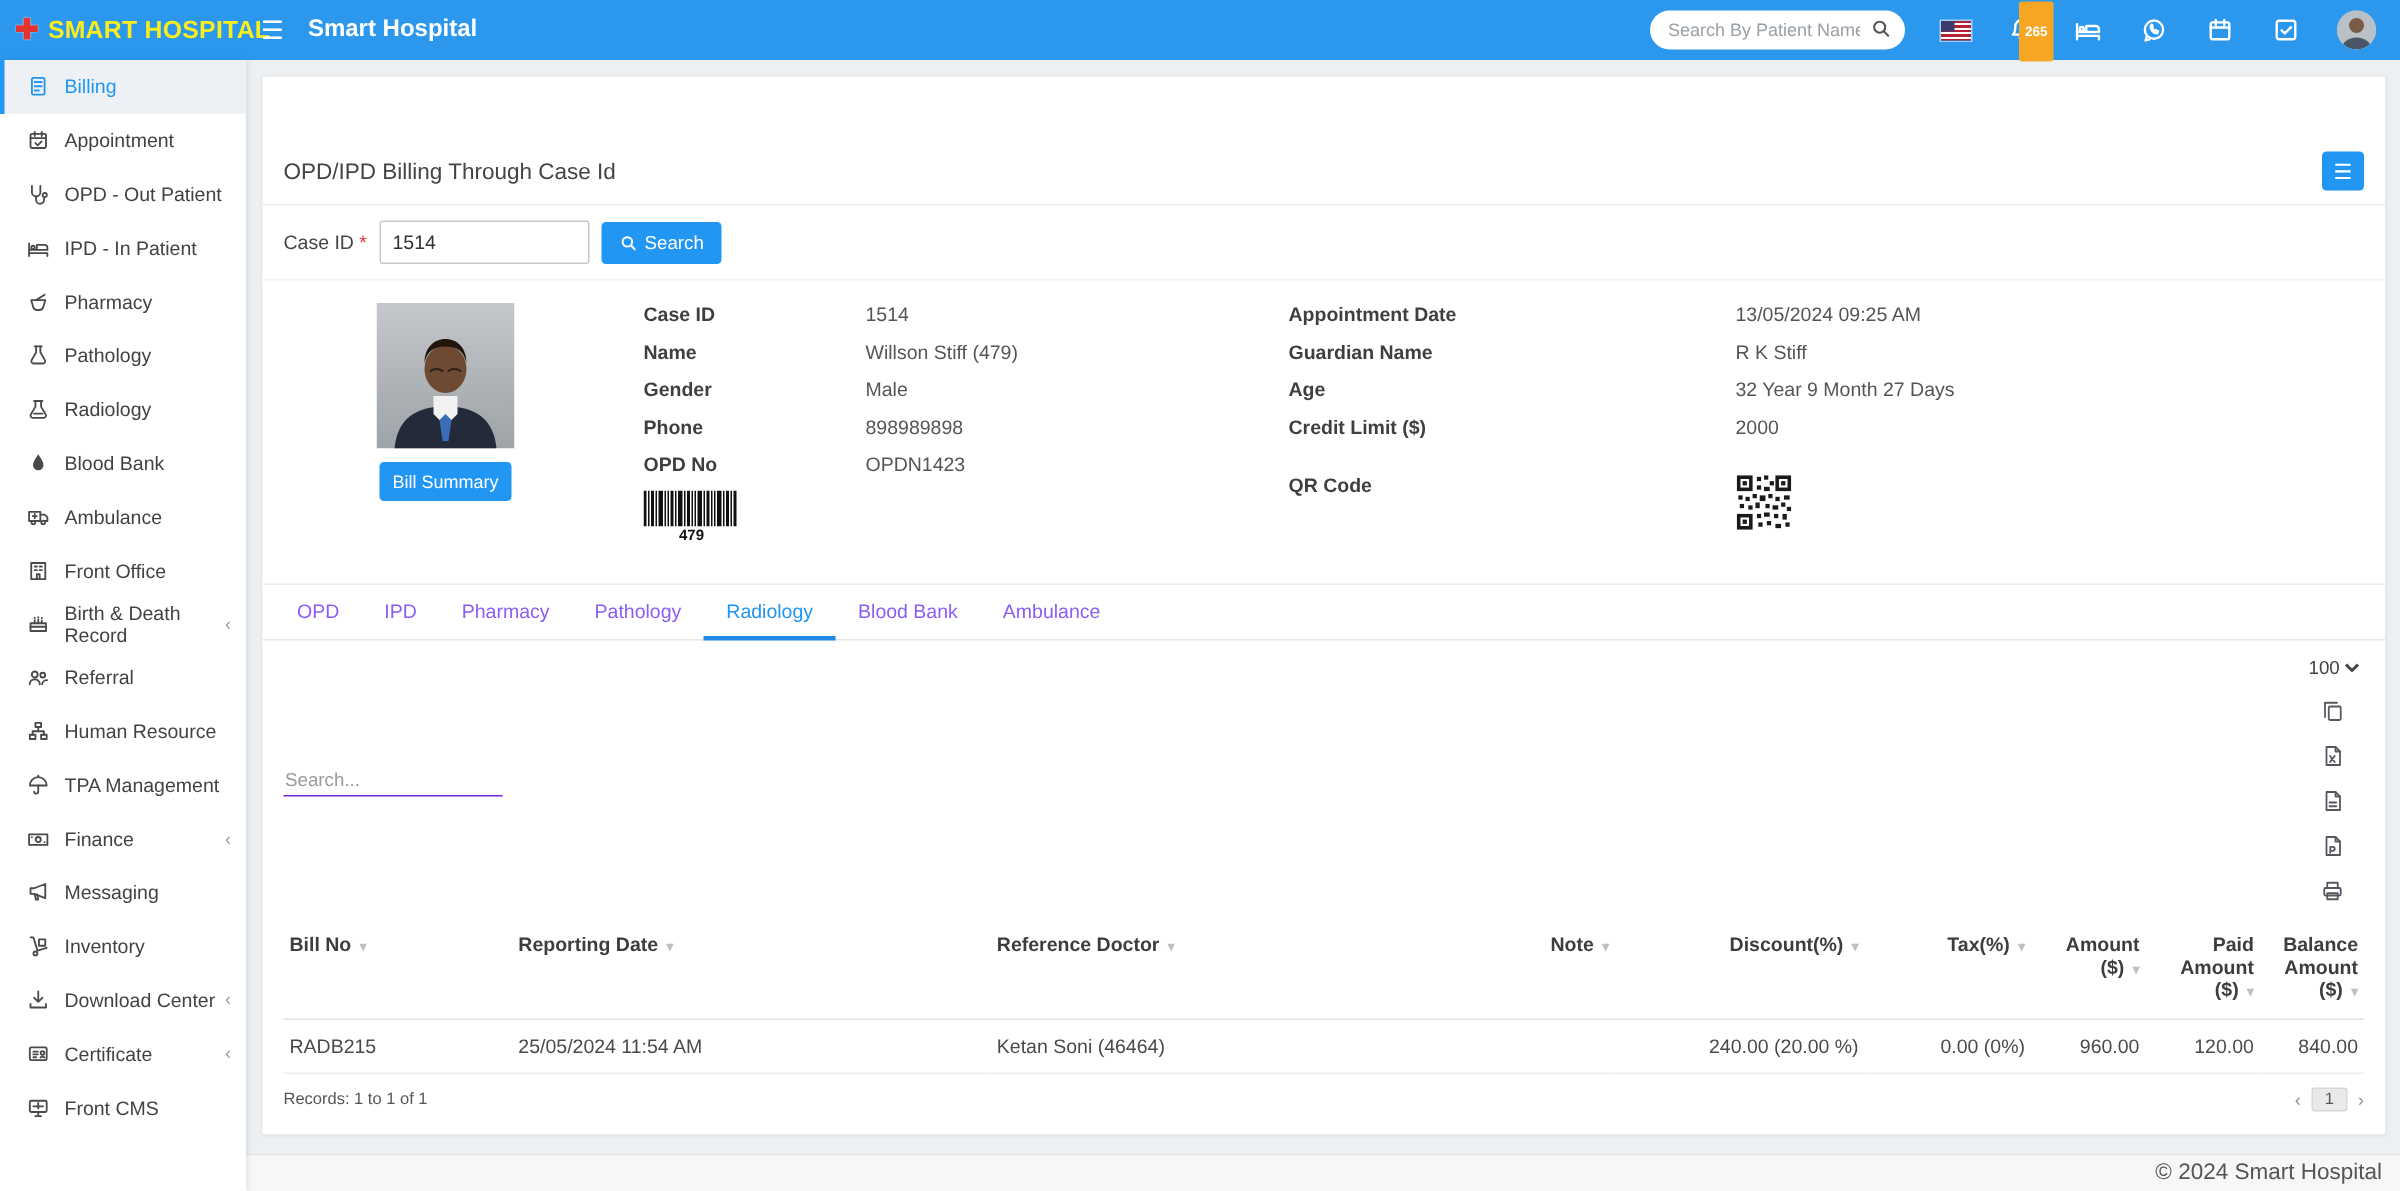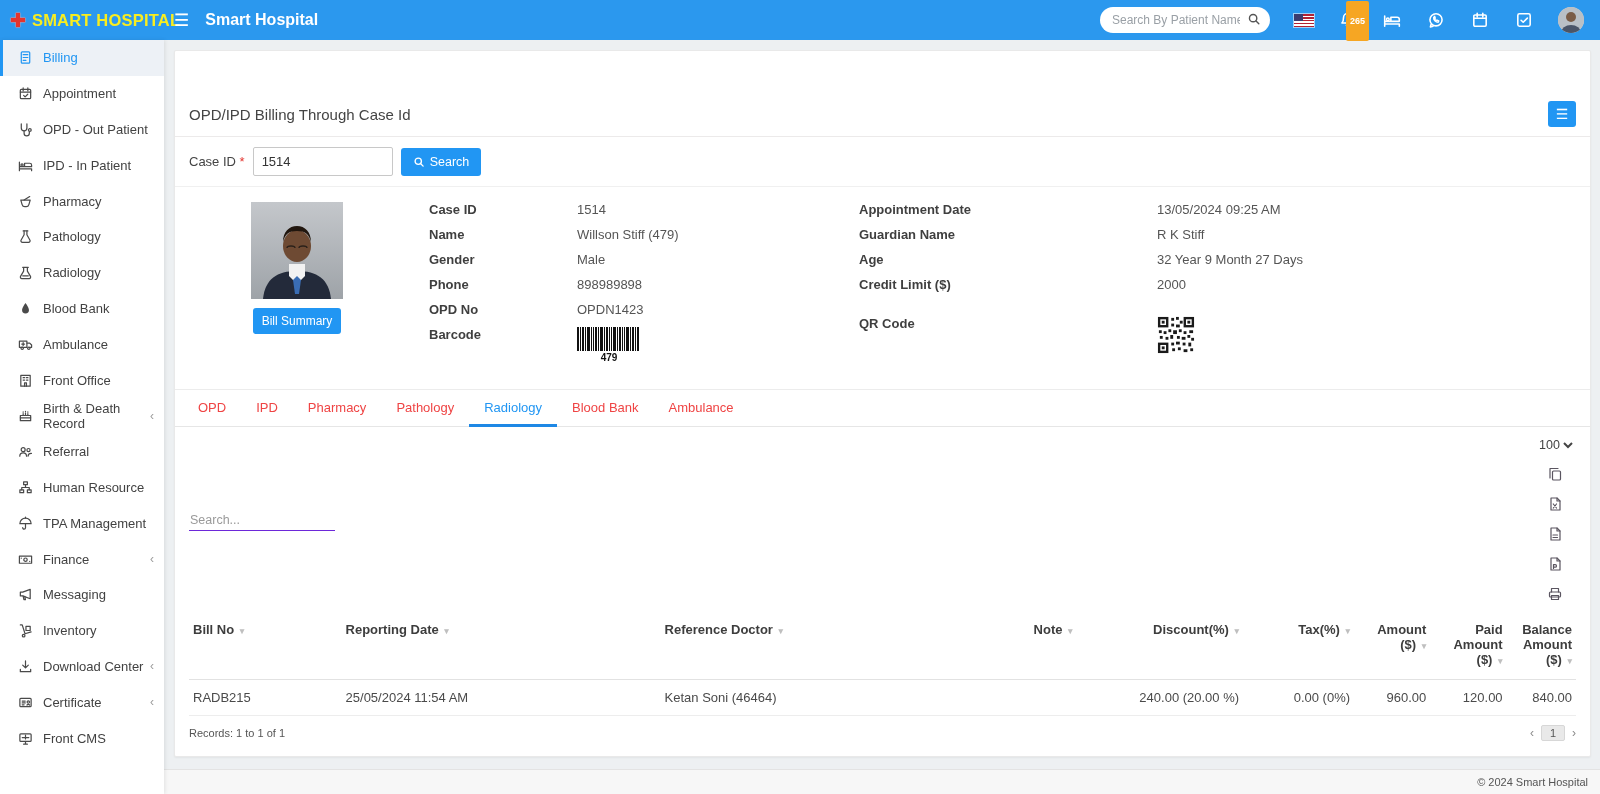--- a/index.html
+++ b/index.html
@@ -50,41 +50,41 @@
   .bill-btn { display:block; margin:9px auto 0; padding:6px 9px; font-size:12px; }
   .pgrid { display:grid; align-content:start; row-gap:10px; font-size:13px; }
   .pg-left { grid-template-columns:148px 1fr; width:430px; }
   .pg-right { grid-template-columns:298px 1fr; flex:1; }
   .plabel { font-weight:bold; color:#3f3f3f; }
   .pval { color:#555; }
   .qr-gap { margin-top:14px; }
   .bc-num { font-weight:bold; font-size:10px; text-align:center; width:64px; margin-top:-2px; color:#111; }
   
   .tabs { display:flex; border-top:1px solid #ececec; border-bottom:1px solid #e6e6e6; padding:0 8px; }
-  .tab { padding:10px 15px 9px; font-size:13px; color:#ef4444; cursor:pointer; border-bottom:3px solid transparent; margin-bottom:-1px; }
+  .tab { padding:10px 15px 9px; font-size:13px; color:#8b5cf6; cursor:pointer; border-bottom:3px solid transparent; margin-bottom:-1px; }
   .tab.active { color:#2196f3; border-bottom-color:#1e88e5; }
   
   .tbl-toolbar { display:flex; align-items:center; padding:10px 14px 6px; }
   .tbl-search { border:none; border-bottom:1px solid #6d28d9; width:146px; font-size:12.5px; color:#555; padding:3px 1px; outline:none; }
   .tbl-search::placeholder { color:#9a9a9a; }
   .toolbar-right { margin-left:auto; display:flex; align-items:center; gap:13px;flex-direction:column; }
   .page-size { border:none; font-size:12.5px; color:#444; background:#fff; cursor:pointer; }
   .exp-ic { width:17px; height:17px; color:#5a5560; cursor:pointer; }
   .exp-ic svg { width:16px; height:16px; stroke:currentColor; fill:none; stroke-width:1.2; stroke-linecap:round; stroke-linejoin:round; }
   
   table { width:calc(100% - 28px); margin:4px 14px 0; border-collapse:collapse; font-size:13px; }
   th { font-weight:bold; color:#3d3d3d; text-align:left; padding:9px 4px 12px; vertical-align:top; border-bottom:1px solid #e2e2e2; cursor:pointer; }
   td { color:#4a4a4a; padding:10px 4px; border-bottom:1px solid #ededed; }
   th.r, td.r { text-align:right; }
   .sort { color:#bfbfbf; font-size:9px; margin-left:2px; }
   .records-row { display:flex; align-items:center; padding:9px 14px 15px; font-size:11px; color:#555; }
   .pager { margin-left:auto; display:flex; align-items:center; gap:7px; color:#8a8a8a; font-size:12px; }
   .pg-btn { cursor:pointer; }
   .pg-num { background:#e9e9e9; border:1px solid #d7d7d7; border-radius:2px; padding:1px 8px; font-size:11px; color:#555; cursor:pointer; }
-  footer { margin-top:auto; height:25px; line-height:24px; background:#f7f7f7; border-top:1px solid #e3e3e3; text-align:right; padding-right:12px; font-size:11px; color:#555; }
+  footer { margin-top:auto; height:25px; line-height:24px; background:#f7f7f7; border-top:1px solid #e3e3e3; text-align:right; padding-right:12px; font-size:15px; color:#555; }
 </style>
 </head>
 <body>
 
 <header class="topbar">
   <div class="logo-zone">
     <span class="logo-cross">✚</span>
     <span class="logo-text">SMART HOSPITAL</span>
   </div>
   <span class="burger">☰</span>
@@ -390,21 +390,20 @@
         <div class="plabel">Case ID</div>
         <div class="pval">1514</div>
         <div class="plabel">Name</div>
         <div class="pval">Willson Stiff (479)</div>
         <div class="plabel">Gender</div>
         <div class="pval">Male</div>
         <div class="plabel">Phone</div>
         <div class="pval">898989898</div>
         <div class="plabel">OPD No</div>
         <div class="pval">OPDN1423</div>
-        <div class="plabel">Barcode</div>
         <div class="pval">
           <svg width="64" height="24" viewBox="0 0 64 24" fill="#111">
             <rect x="0" width="2" height="24"></rect>
                 <rect x="3" width="1" height="24"></rect>
                 <rect x="5" width="2" height="24"></rect>
                 <rect x="8" width="1" height="24"></rect>
                 <rect x="10" width="3" height="24"></rect>
                 <rect x="14" width="1" height="24"></rect>
                 <rect x="16" width="1" height="24"></rect>
                 <rect x="18" width="2" height="24"></rect>

